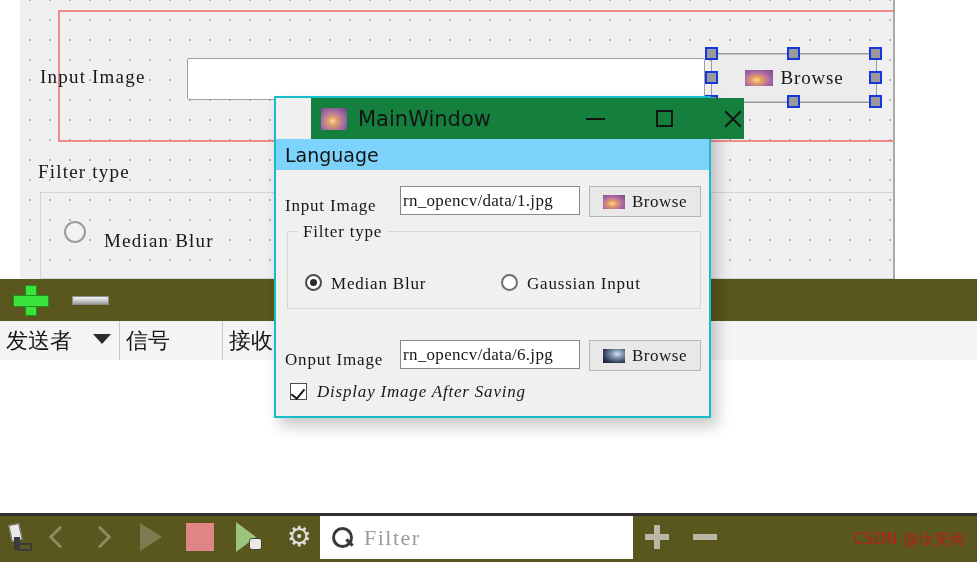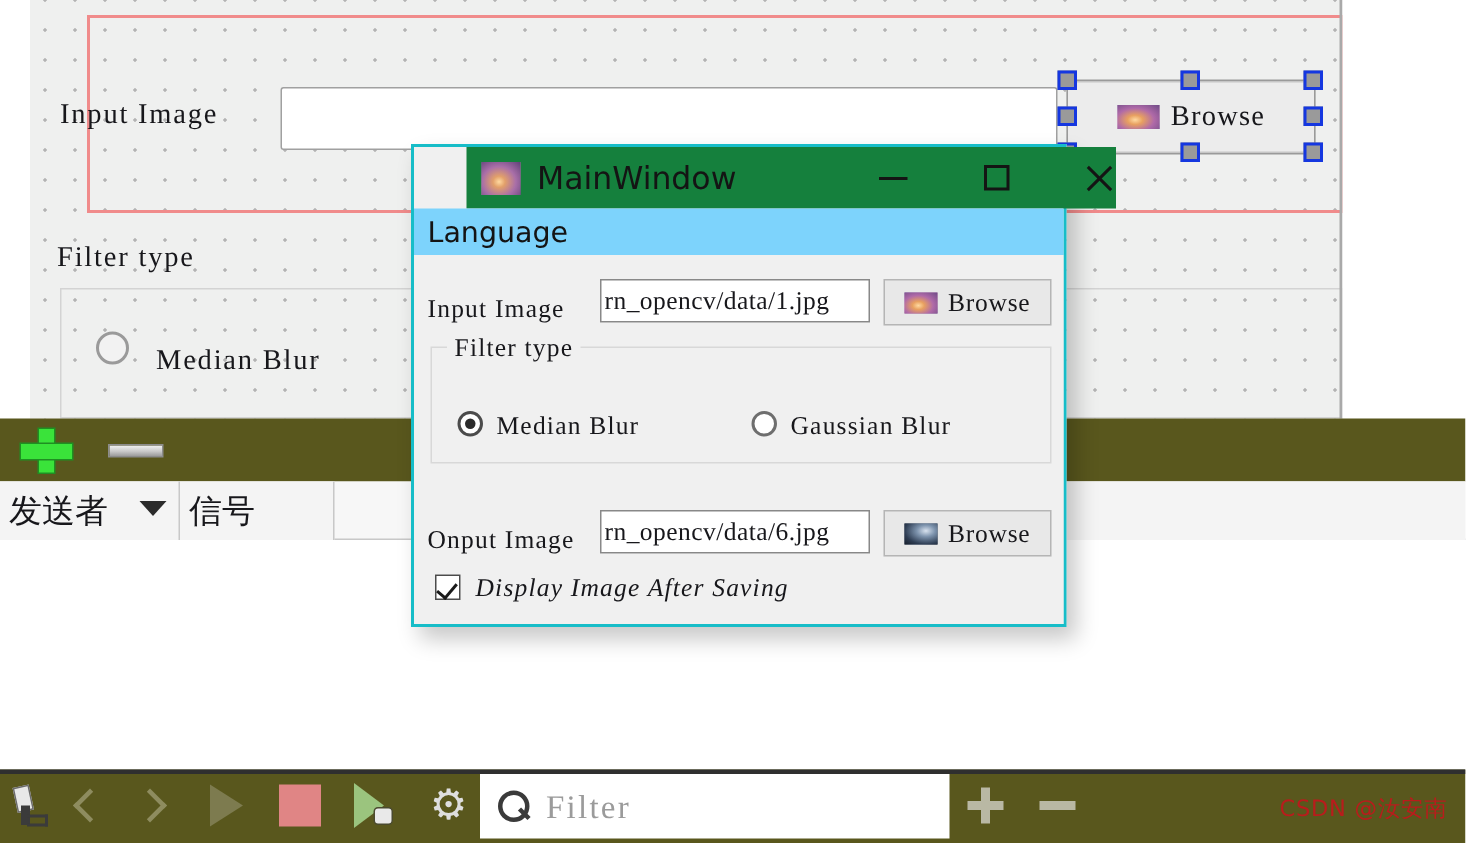--- a/index.html
+++ b/index.html
@@ -333,20 +333,23 @@
   <div class="minus-icon"></div>
 
   <div class="hdr-row"></div>
   <div class="hdr-cell" style="left:0px; width:120px;">
     <span>发送者</span>
   </div>
   <div class="hdr-caret"></div>
   <div class="hdr-cell" style="left:120px; width:103px;">
     <span>信号</span>
   </div>
+  <div class="hdr-cell" style="left:223px; width:90px;">
+    <span>接收</span>
+  </div>
   <div class="hdr-cell" style="left:313px; width:664px; border-right:none;"></div>
   <div class="white-band"></div>
 
   <div class="tabs-region">
     
     
     
   </div>
 
   <div class="bottom-bar"></div>
@@ -414,21 +417,21 @@
         <span>Browse</span>
       </div>
 
       <div class="d-group" style="left:11px; top:61px; width:414px; height:78px;"></div>
       <span class="d-group-title" style="left:22px; top:52px;">Filter type</span>
 
       <div class="radio checked" style="left:29px; top:104px;"></div>
       <span class="d-label" style="left:55px; top:104px;">Median Blur</span>
 
       <div class="radio unchecked" style="left:225px; top:104px;"></div>
-      <span class="d-label" style="left:251px; top:104px;">Gaussian Blur</span>
+      <span class="d-label" style="left:251px; top:104px;">Gaussian Input</span>
 
       <span class="d-label" style="left:9px; top:180px;">Onput Image</span>
 
       <div class="d-input" style="left:124px; top:170px; width:180px; height:29px;">
         <span>rn_opencv/data/6.jpg</span>
       </div>
 
       <div class="d-btn" style="left:313px; top:170px; width:112px; height:31px;">
         <span class="thumb-cool" style="width:22px;height:14px;"></span>
         <span>Browse</span>

